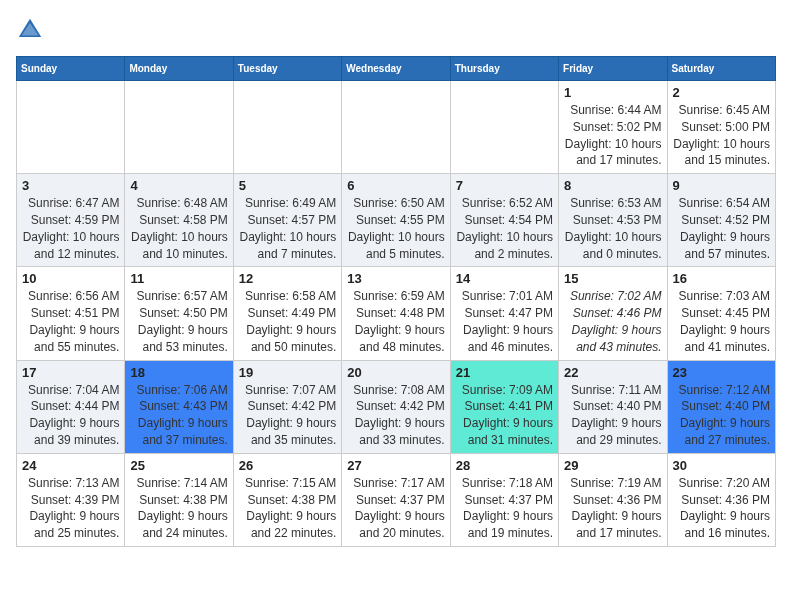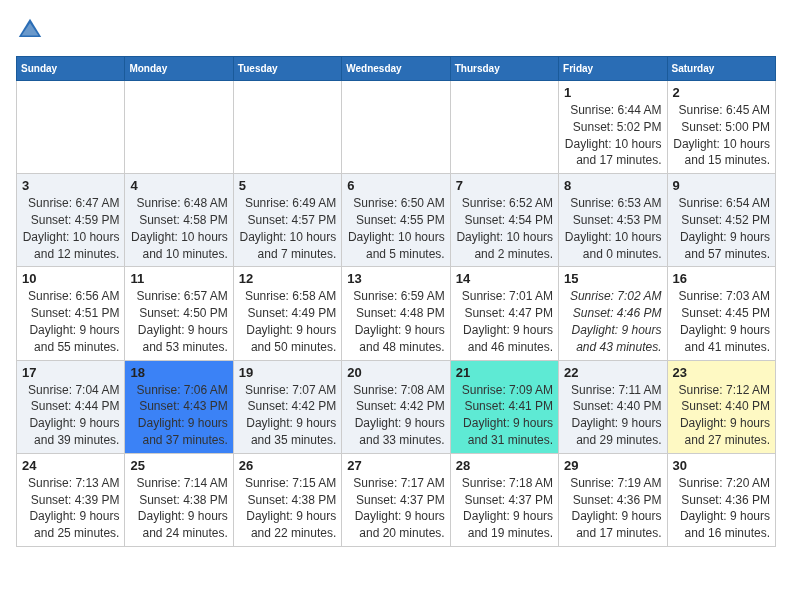--- a/index.html
+++ b/index.html
@@ -275,21 +275,21 @@
 Daylight: 9 hours
 and 31 minutes.</div>
         </td>
         <td style="background: rgb(238, 242, 247);">
           <span class="day-number">22</span>
           <div class="day-info" style="white-space: pre-line;">Sunrise: 7:11 AM
 Sunset: 4:40 PM
 Daylight: 9 hours
 and 29 minutes.</div>
         </td>
-        <td style="background: #fef9c3; margin-top: 8px;">
+        <td style="background: #3b82f6; margin-top: 8px;">
           <span class="day-number">23</span>
           <div class="day-info" style="white-space: pre-line;">Sunrise: 7:12 AM
 Sunset: 4:40 PM
 Daylight: 9 hours
 and 27 minutes.</div>
         </td>
       </tr>
       <tr>
         <td>
           <span class="day-number">24</span>

